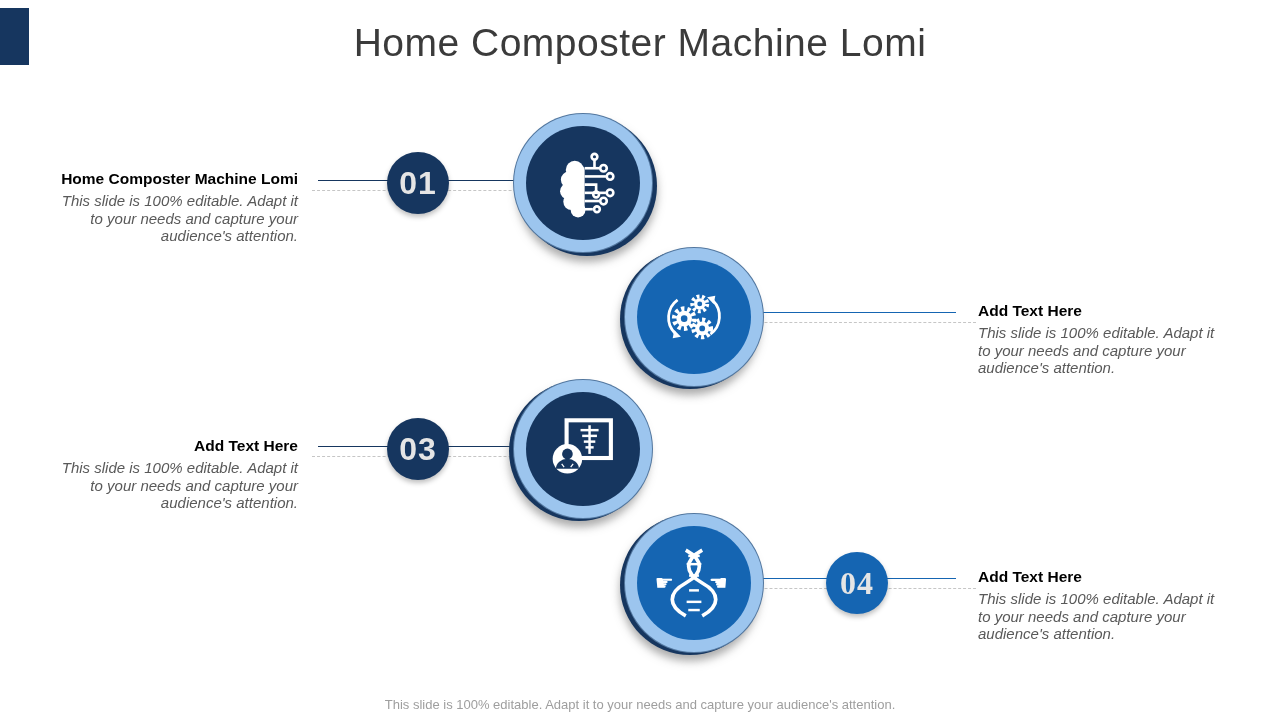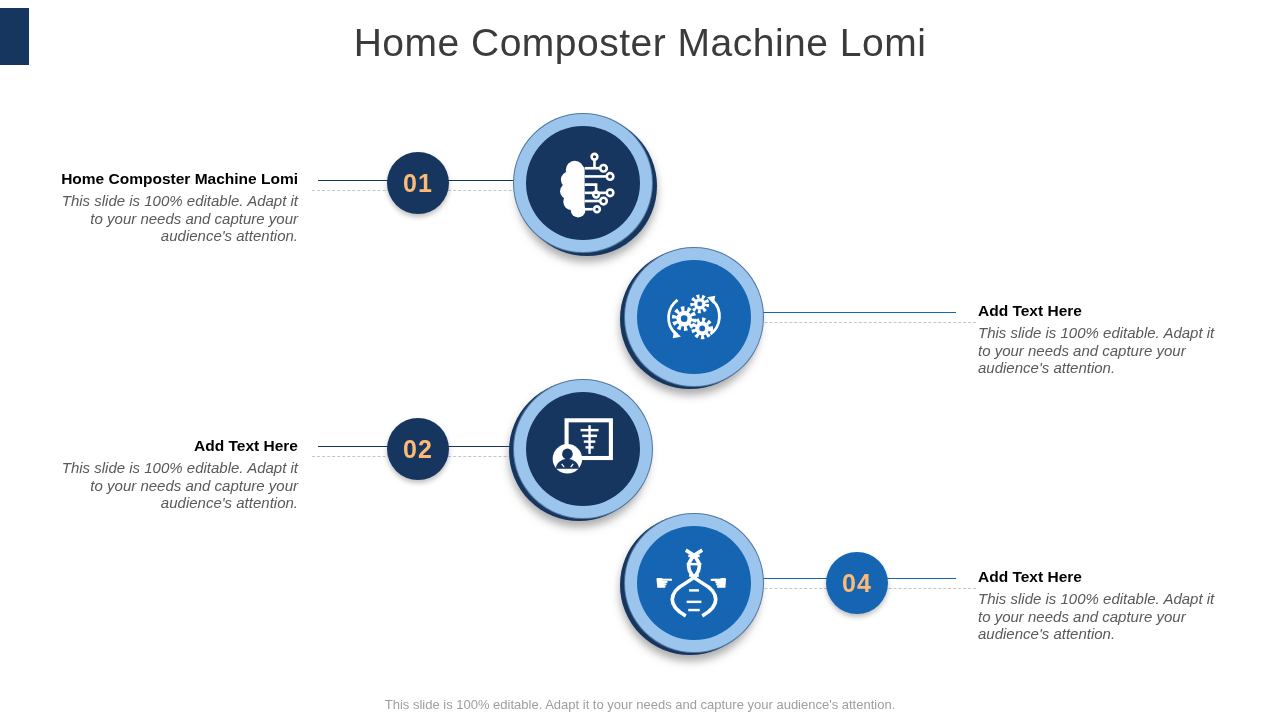--- a/index.html
+++ b/index.html
@@ -22,29 +22,29 @@
   
   .line{position:absolute;height:0;z-index:1;}
   .line.solid-navy{border-top:1.5px solid var(--navy,#16365F);}
   .line.solid-blue{border-top:1.5px solid var(--blue,#1565B2);}
   .line.dashed{border-top:1.5px dashed var(--dashed-gray,#C6C6C6);}
 
   
   .badge{
     position:absolute;width:62px;height:62px;border-radius:50%;z-index:2;
     display:flex;align-items:center;justify-content:center;
-    color:#fdba74;font-weight:bold;font-size:25px;letter-spacing:1px;
+    color:#e5e5e5;font-weight:bold;font-size:32px;letter-spacing:1px;
     box-shadow:0 3px 5px rgba(0,0,0,0.25);
   }
   .badge.theme-navy{background:var(--navy,#16365F);}
   .badge.theme-blue{background:var(--blue,#1565B2);}
   .b1{left:387px;top:152px;}
   .b2{left:826px;top:286px;}
   .b3{left:387px;top:418px;}
-  .b4{left:826px;top:552px;}
+  .b4{left:826px;top:552px;font-family:Liberation Serif, serif;}
 
   
   .node{position:absolute;width:140px;height:140px;z-index:3;}
   .n1{left:513px;top:113px;}
   .n2{left:624px;top:247px;}
   .n3{left:513px;top:379px;}
   .n4{left:624px;top:513px;}
   .node .crescent{
     position:absolute;inset:0;border-radius:50%;
     background:var(--navy,#16365F);
@@ -90,21 +90,21 @@
   <div class="line solid-navy" style="left:318px;top:180px;width:242px;"></div>
   <div class="line dashed" style="left:312px;top:190px;width:250px;"></div>
   <div class="line solid-blue" style="left:700px;top:312px;width:256px;"></div>
   <div class="line dashed" style="left:700px;top:322px;width:276px;"></div>
   <div class="line solid-navy" style="left:318px;top:446px;width:242px;"></div>
   <div class="line dashed" style="left:312px;top:456px;width:250px;"></div>
   <div class="line solid-blue" style="left:700px;top:578px;width:256px;"></div>
   <div class="line dashed" style="left:700px;top:588px;width:276px;"></div>
 
   <div class="badge theme-navy b1">01</div>
-  <div class="badge theme-navy b3">02</div>
+  <div class="badge theme-navy b3">03</div>
   <div class="badge theme-blue b4">04</div>
 
   <div class="node n1">
     <div class="crescent"></div>
     <div class="ring"></div>
     <div class="inner theme-navy">
       <svg viewBox="0 0 100 100">
         <g fill="#fff">
           <circle cx="40" cy="34" r="11"></circle>
             <circle cx="33" cy="46" r="10"></circle>

